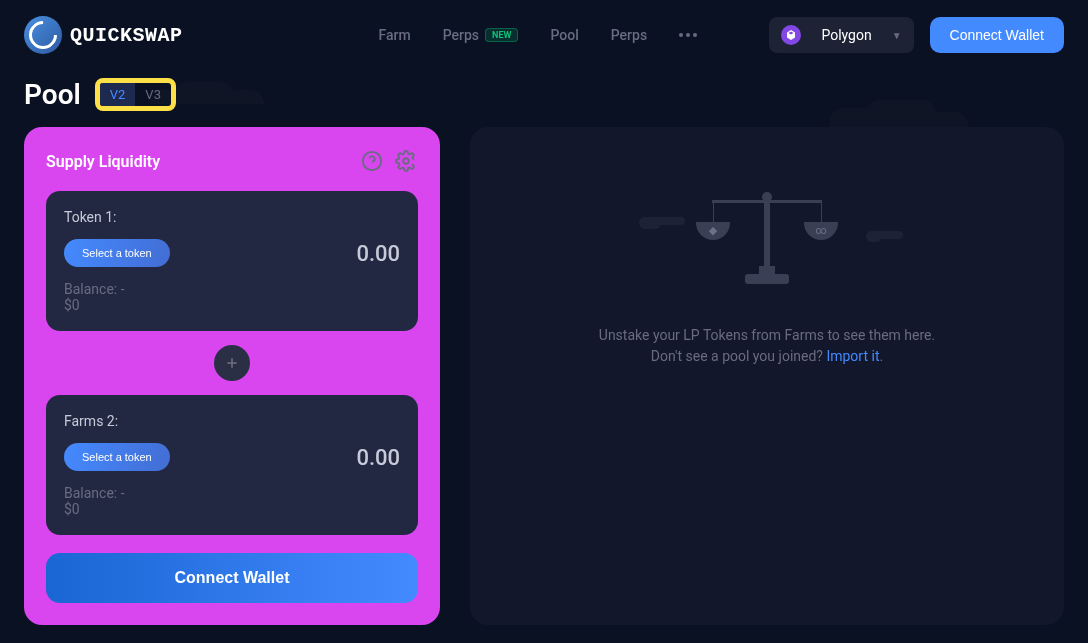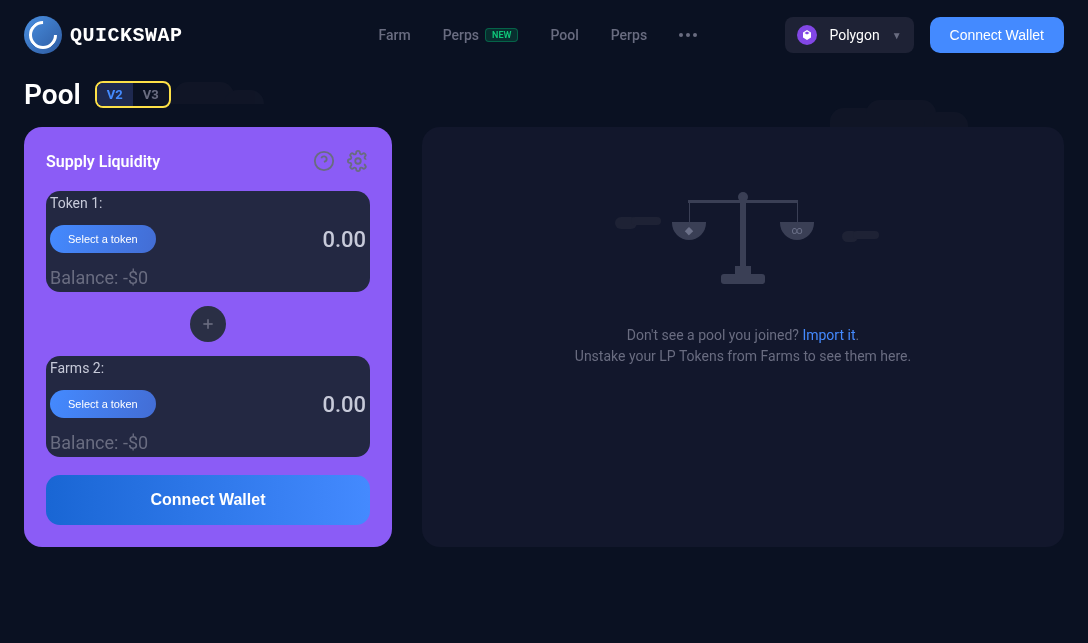--- a/index.html
+++ b/index.html
@@ -83,21 +83,21 @@
       background: #696c80;
       border-radius: 50%;
     }
     .spacer { flex: 1; }
     .network-btn {
       background: #1e2235;
       border-radius: 8px;
       padding: 8px 12px;
       display: flex;
       align-items: center;
-      gap: 12px;
+      gap: 20px;
       cursor: pointer;
     }
     .network-icon {
       width: 20px;
       height: 20px;
       border-radius: 50%;
       background: #8247e5;
       display: flex;
       align-items: center;
       justify-content: center;
@@ -124,22 +124,21 @@
     }
     .page-title {
       color: white;
       font-size: 28px;
       font-weight: 600;
     }
     .version-tabs {
       display: flex;
       border-radius: 8px;
       overflow: hidden;
-      border: 2px solid #fde047;
-      font-weight: bold;
+      border: 5px solid #fde047;
     }
     .version-tab {
       padding: 4px 10px;
       font-size: 13px;
       color: #696c80;
       cursor: pointer;
       background: transparent;
     }
     .version-tab.active {
       background: #1e2950;
@@ -166,22 +165,22 @@
       justify-content: center;
       font-size: 11px;
       color: #696c80;
     }
     .content {
       display: flex;
       gap: 30px;
       padding: 0 24px;
     }
     .supply-panel {
-      width: 368px;
-      background: #8b5cf6;
+      width: 416px;
+      background: #d946ef;
       border-radius: 18px;
       padding: 22px;
     }
     .panel-header {
       display: flex;
       align-items: center;
       justify-content: space-between;
       margin-bottom: 18px;
     }
     .panel-title {
@@ -198,21 +197,21 @@
       height: 24px;
       color: #696c80;
       cursor: pointer;
       display: flex;
       align-items: center;
       justify-content: center;
     }
     .token-card {
       background: #232842;
       border-radius: 14px;
-      padding: 4px;
+      padding: 18px;
     }
     .token-label {
       color: #c7cad9;
       font-size: 14px;
       margin-bottom: 14px;
     }
     .token-row {
       display: flex;
       align-items: center;
       justify-content: space-between;
@@ -227,22 +226,23 @@
       cursor: pointer;
       border: none;
     }
     .amount {
       color: #c7cad9;
       font-size: 22px;
       font-weight: 500;
     }
     .balance-row {
       display: flex;
-      font-size: 18px;
-      color: #696c80;
+      font-size: 14px;
+      color: #696c80;
+      flex-direction: column;
     }
     .plus-btn {
       width: 36px;
       height: 36px;
       border-radius: 50%;
       background: #2a2f45;
       margin: 14px auto;
       display: flex;
       align-items: center;
       justify-content: center;
@@ -544,20 +544,20 @@
           <div class="scale-base"></div>
           <div class="scale-dish left">
               <span class="dish-icon">◆</span>
             </div>
           <div class="scale-dish right">
               <span class="dish-icon">∞</span>
             </div>
         </div>
       </div>
       <div class="empty-text">
+        <div>Unstake your LP Tokens from Farms to see them here.</div>
         <div>
           <span>Don't see a pool you joined? </span><span class="import-link">Import it</span><span>.</span>
         </div>
-        <div>Unstake your LP Tokens from Farms to see them here.</div>
       </div>
     </div>
   </div>
 </div>
 
 </body></html>

